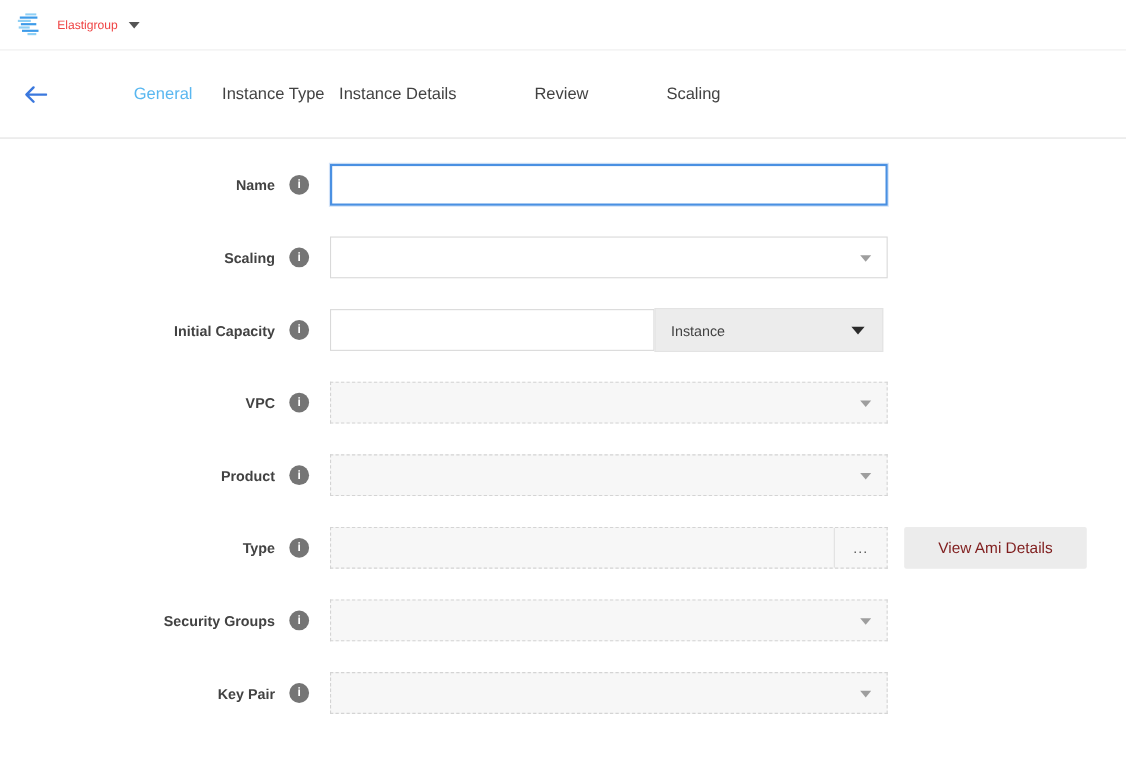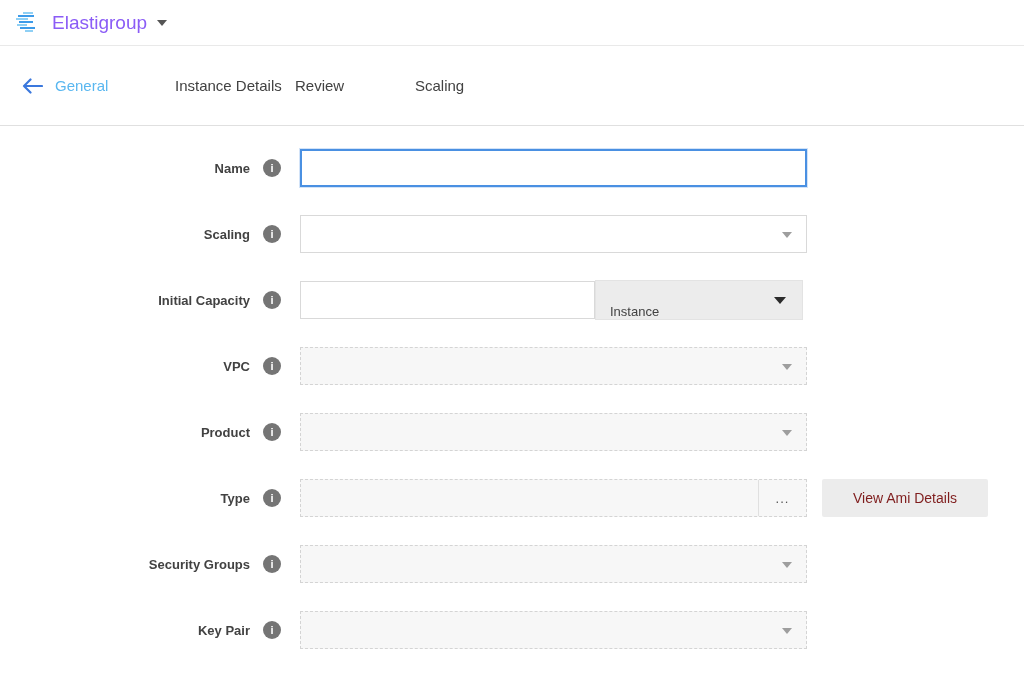--- a/index.html
+++ b/index.html
@@ -14,21 +14,21 @@
 
   
   .topbar {
     height: 46px;
     display: flex; align-items: center;
     padding-left: 16px;
     border-bottom: 1px solid #e9e9e9;
     background: #fff;
   }
   .logo { width: 24px; height: 22px; margin-right: 12px; }
-  .app-title { font-size: 19px; color: #8b5cf6; }
+  .app-title { font-size: 11px; color: #ef4444; }
   .title-caret {
     width: 0; height: 0; margin-left: 10px;
     border-left: 5px solid transparent;
     border-right: 5px solid transparent;
     border-top: 6px solid #555;
     display: inline-block;
   }
   .topbar-group { display: flex; align-items: center; cursor: pointer; }
 
   
@@ -40,21 +40,21 @@
   }
   .back-btn {
     width: 40px; height: 40px;
     margin-left: 12px;
     display: flex; align-items: center; justify-content: center;
     cursor: pointer;
   }
   .tabs { display: flex; margin-left: 3px; }
   .tab {
     width: 120px;
-    text-align: left;
+    text-align: right;
     font-size: 15px;
     color: #424242;
     cursor: pointer;
     padding: 8px 0;
     white-space: nowrap;
   }
   .tab.active { color: #59b7f0; }
 
   
   .form { padding-top: 23px; }
@@ -118,21 +118,21 @@
     width: 0; height: 0;
     border-left: 5px solid transparent;
     border-right: 5px solid transparent;
     border-top: 6px solid #9e9e9e;
   }
 
   .capacity-input { width: 295px; }
   .unit-select {
     width: 208px; height: 40px;
     background: #ececec;
-    display: flex; align-items: flex-end;
+    display: flex; align-items: center;
     padding-left: 14px;
     position: relative;
     cursor: pointer;
     border: 1px solid #e3e3e3;
   }
   .unit-label { font-size: 13px; color: #424242; }
   .caret-dark {
     position: absolute; right: 16px; top: 16px;
     width: 0; height: 0;
     border-left: 6px solid transparent;
@@ -190,20 +190,21 @@
   </div>
 
   <div class="tabbar">
     <div class="back-btn">
       <svg width="22" height="18" viewBox="0 0 22 18">
         <path d="M21 9 H3 M9.5 2.5 L3 9 L9.5 15.5" stroke="#3b78dd" stroke-width="2.2" fill="none" stroke-linecap="round" stroke-linejoin="round"></path>
       </svg>
     </div>
     <div class="tabs">
       <div class="tab active">General</div>
+      <div class="tab">Instance Type</div>
       <div class="tab">Instance Details</div>
       <div class="tab">Review</div>
       <div class="tab">Scaling</div>
     </div>
   </div>
 
   <div class="form">
 
     <div class="row">
       <div class="label-col">

